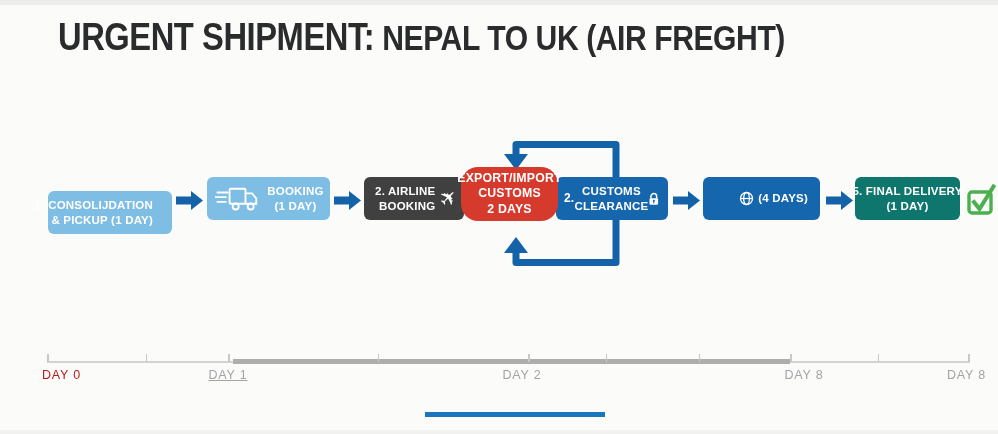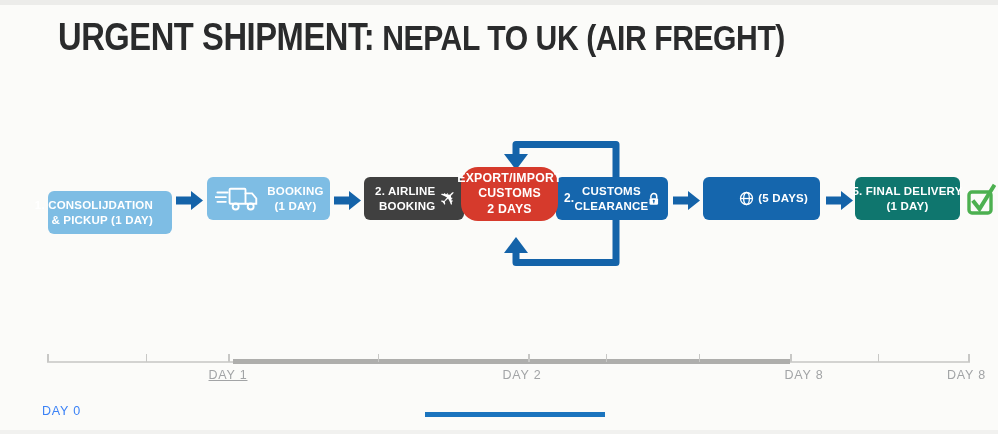--- a/index.html
+++ b/index.html
@@ -50,21 +50,21 @@
   }
 
   
   .tl-seg{position:absolute;background:#d3d3d1;}
   .tl-thick{background:#aeaeac;}
   .tl-tick{position:absolute;top:354px;width:2px;height:8px;background:#c8c8c6;}
   .tl-label{
     position:absolute;top:368px;font-size:12.5px;color:#a2a4a6;
     letter-spacing:.8px;white-space:nowrap;
   }
-  .tl-label.first{color:#3b82f6;margin-top:36px;}
+  .tl-label.first{color:#b91c1c;}
 
   .total-label{
     position:absolute;left:400px;top:391px;width:200px;text-align:center;
     font-size:15.5px;font-weight:bold;color:#23262b;letter-spacing:.3px;
   }
   .total-bar{position:absolute;left:425px;top:412px;width:180px;height:5px;background:#1b74be;}
 </style>
 </head>
 <body>
 
@@ -149,21 +149,21 @@
 
   <div class="box bg-blue" style="left:703px;top:177px;width:117px;flex-direction:column;justify-content:center;align-items:center;">
     <div style="display:flex;align-items:center;gap:4px;align-self:flex-end;padding-right:12px;">
       <svg width="15" height="15" viewBox="0 0 20 20">
         <g stroke="#fff" stroke-width="1.7" fill="none">
           <circle cx="10" cy="10" r="8"></circle>
           <ellipse cx="10" cy="10" rx="3.8" ry="8"></ellipse>
           <line x1="2" y1="10" x2="18" y2="10"></line>
         </g>
       </svg>
-      <div class="bline">(5 DAYS)</div>
+      <div class="bline">(4 DAYS)</div>
     </div>
   </div>
 
   <svg class="arrow" style="left:826px;" width="27" height="19" viewBox="0 0 27 19">
     <polygon points="0,5.5 15,5.5 15,0 27,9.5 15,19 15,13.5 0,13.5" fill="#1463a9"></polygon>
   </svg>
 
   <div class="box bg-green" style="left:855px;top:177px;width:105px;flex-direction:column;justify-content:center;">
     <div class="bline c">5. FINAL DELIVERY</div>
     <div class="bline c">(1 DAY)</div>

